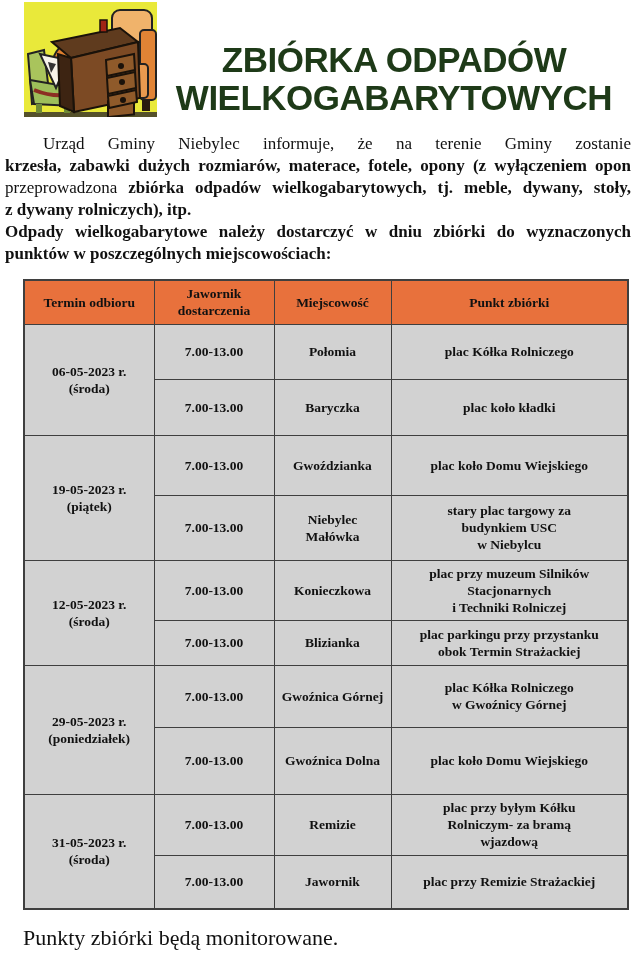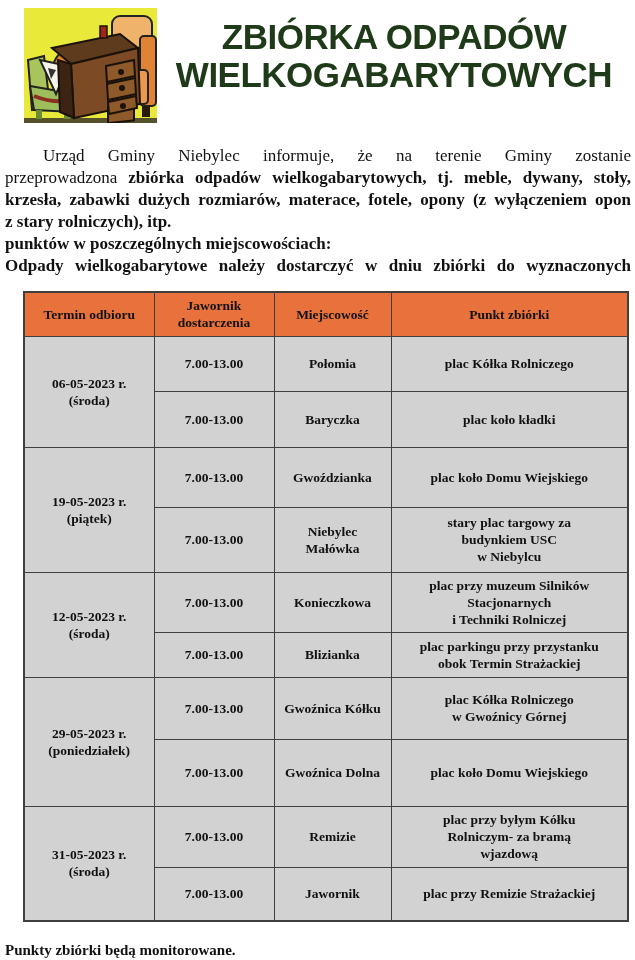--- a/index.html
+++ b/index.html
@@ -7,43 +7,43 @@
     --th-bg:#e8713c;
     --td-bg:#d2d2d2;
     --logo-bg:#e9e93a;
     --border:#3f3f3f;
   }
   html,body{margin:0;padding:0;}
   body{
     width:635px;height:960px;overflow:hidden;background:#ffffff;color:#111;
     font-family:"Liberation Serif", serif;
   }
-  .header{display:flex;align-items:flex-start;padding:8px 4px 0 24px;height:117px;box-sizing:border-box;}
+  .header{display:flex;align-items:flex-end;padding:8px 4px 0 24px;height:117px;box-sizing:border-box;}
   .logo{width:133px;height:115px;flex:none;display:block;}
   .titles{
     flex:1;text-align:center;font-family:"Liberation Sans", sans-serif;font-weight:700;
     color:var(--title-green);font-size:35px;line-height:38px;padding-top:10px;letter-spacing:-0.5px;
   }
-  .intro{margin:28px 4px 0 5px;font-size:17px;line-height:22px;}
+  .intro{margin:16px 4px 0 5px;font-size:17px;line-height:22px;}
   .jline{text-align:justify;text-align-last:justify;}
   .jline.lastline{text-align-last:left;}
   .jline.indent{text-indent:38px;}
   .b{font-weight:700;}
   table{
     border-collapse:collapse;table-layout:fixed;width:604px;margin:14px 4px 0 23px;
     border:2px solid var(--border);
   }
   th,td{
     border:1px solid var(--border);font-weight:700;font-size:13.5px;line-height:17px;
     text-align:center;vertical-align:middle;white-space:pre-line;padding:2px 4px;box-sizing:border-box;
     font-family:"Liberation Serif", serif;color:#111;
   }
   th{background:var(--th-bg);height:44px;}
   td{background:var(--td-bg);}
-  .footer-note{margin:16px 0 0 5px;font-size:15px;line-height:24px;font-weight:700;}
+  .footer-note{margin:16px 0 0 23px;font-size:22px;line-height:24px;font-weight:400;}
 </style>
 </head>
 <body>
 
 <div class="header">
 
   <svg class="logo" viewBox="0 0 133 115" aria-hidden="true">
     <rect x="0" y="0" width="133" height="115" fill="#e9e93a"></rect>
     <rect x="0" y="110" width="133" height="5" fill="#55512a"></rect>
 
@@ -76,25 +76,25 @@
     <rect x="76" y="18" width="7" height="12" fill="#a02515" stroke="#1a120a" stroke-width="1.5"></rect>
   </svg>
   <div class="titles">
     <div>ZBIÓRKA ODPADÓW</div>
     <div>WIELKOGABARYTOWYCH</div>
   </div>
 </div>
 
 <div class="intro">
   <div class="jline indent"><span>Urząd Gminy Niebylec informuje, że na terenie Gminy zostanie</span></div>
+  <div class="jline b"><span>krzesła, zabawki dużych rozmiarów, materace, fotele, opony (z wyłączeniem opon</span></div>
   <div class="jline"><span>przeprowadzona </span><span class="b">zbiórka odpadów wielkogabarytowych, tj. meble, dywany, stoły,</span></div>
-  <div class="jline b"><span>krzesła, zabawki dużych rozmiarów, materace, fotele, opony (z wyłączeniem opon</span></div>
-  <div class="jline lastline b"><span>z stary rolniczych), itp.</span></div>
+  <div class="jline lastline b"><span>z dywany rolniczych), itp.</span></div>
+  <div class="jline b"><span>Odpady wielkogabarytowe należy dostarczyć w dniu zbiórki do wyznaczonych</span></div>
   <div class="jline lastline b"><span>punktów w poszczególnych miejscowościach:</span></div>
-  <div class="jline b"><span>Odpady wielkogabarytowe należy dostarczyć w dniu zbiórki do wyznaczonych</span></div>
 </div>
 
 <table>
   <colgroup>
     <col style="width:130px">
       <col style="width:120px">
       <col style="width:117px">
       <col style="width:237px">
   </colgroup>
   <thead>
@@ -145,21 +145,21 @@
       <tr style="height: 45px;">
         <td>7.00-13.00</td>
         <td>Blizianka</td>
         <td>plac parkingu przy przystanku
 obok Termin Strażackiej</td>
       </tr>
       <tr style="height: 62px;">
         <td rowspan="2">29-05-2023 r.
 (poniedziałek)</td>
         <td>7.00-13.00</td>
-        <td>Gwoźnica Kółku</td>
+        <td>Gwoźnica Górnej</td>
         <td>plac Kółka Rolniczego
 w Gwoźnicy Górnej</td>
       </tr>
       <tr style="height: 67px;">
         <td>7.00-13.00</td>
         <td>Gwoźnica Dolna</td>
         <td>plac koło Domu Wiejskiego</td>
       </tr>
       <tr style="height: 61px;">
         <td rowspan="2">31-05-2023 r.

